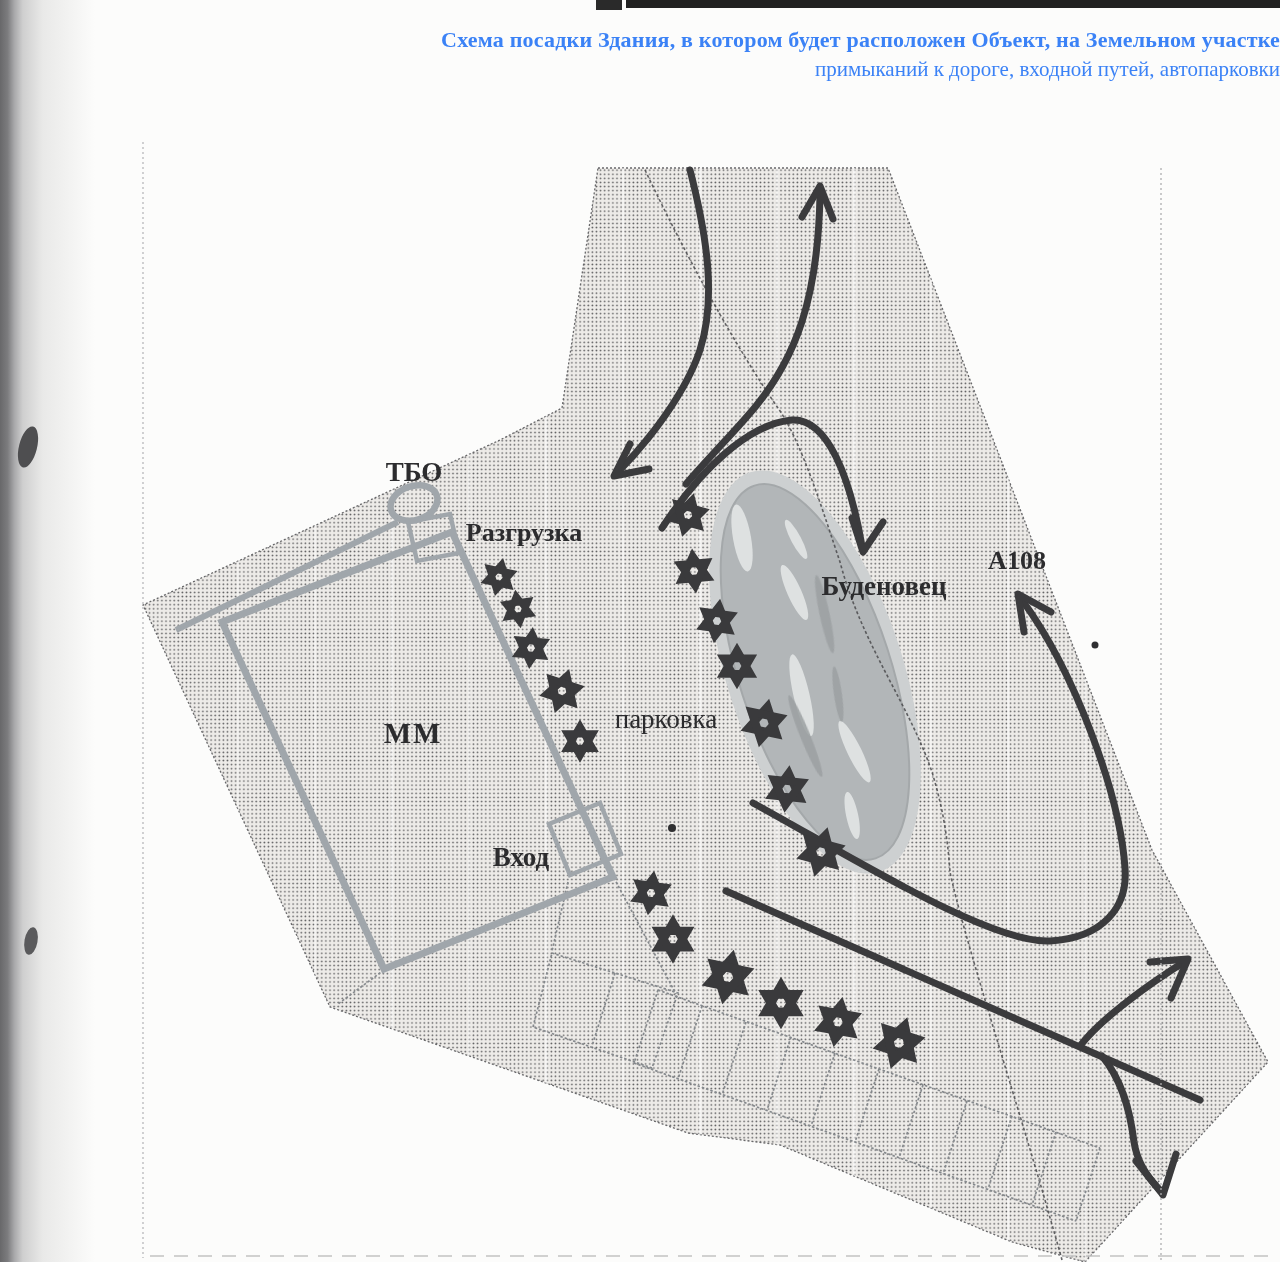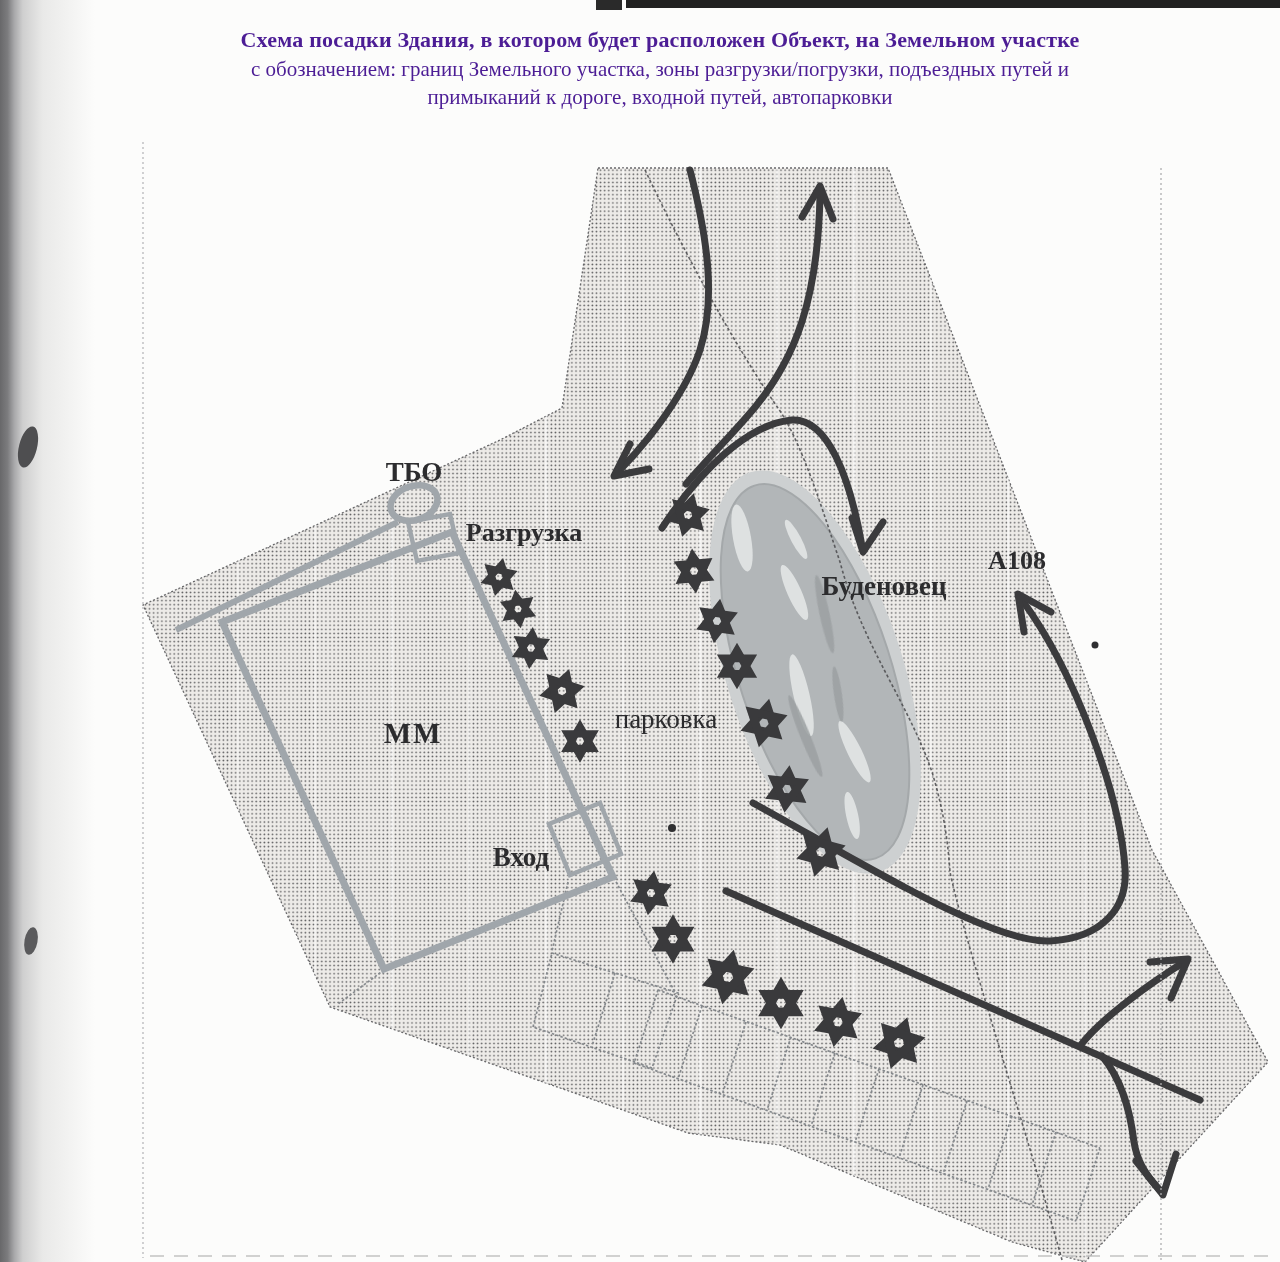--- a/index.html
+++ b/index.html
@@ -3,34 +3,33 @@
 <meta charset="utf-8">
 <style>
   html,body{margin:0;padding:0;}
   body{
     width:1280px;height:1262px;position:relative;
     background:#fcfcfb;overflow:hidden;
     font-family:"Liberation Serif","DejaVu Serif",serif;
   }
   .titleblock{
     position:absolute;top:26px;left:40px;width:1240px;
-    text-align:center;color:#4c1d95;line-height:28.5px;z-index:5;
+    text-align:right;color:#3b82f6;line-height:28.5px;z-index:5;
   }
   .titleblock .t1{font-size:22px;font-weight:bold;letter-spacing:.2px;}
   .titleblock .t2{font-size:21px;}
   svg{position:absolute;left:0;top:0;}
   svg text{font-family:"Liberation Serif","DejaVu Serif",serif;fill:#2c2c2e;}
   .maplabel{font-weight:bold;}
 </style>
 </head>
 <body>
 
 <div class="titleblock">
   <div class="t1">Схема посадки Здания, в котором будет расположен Объект, на Земельном участке</div>
-  <div class="t2">с обозначением: границ Земельного участка, зоны разгрузки/погрузки, подъездных путей и</div>
   <div class="t2">примыканий к дороге, входной путей, автопарковки</div>
 </div>
 
 <svg width="1280" height="1262" viewBox="0 0 1280 1262">
   <defs>
     <pattern id="halftone" width="4.1" height="4.1" patternUnits="userSpaceOnUse">
       <rect width="4.1" height="4.1" fill="#edebe8"></rect>
       <circle cx="2" cy="2" r="0.85" fill="#58585a"></circle>
     </pattern>
     <linearGradient id="edgeGrad" x1="0" y1="0" x2="95" y2="0" gradientUnits="userSpaceOnUse">

